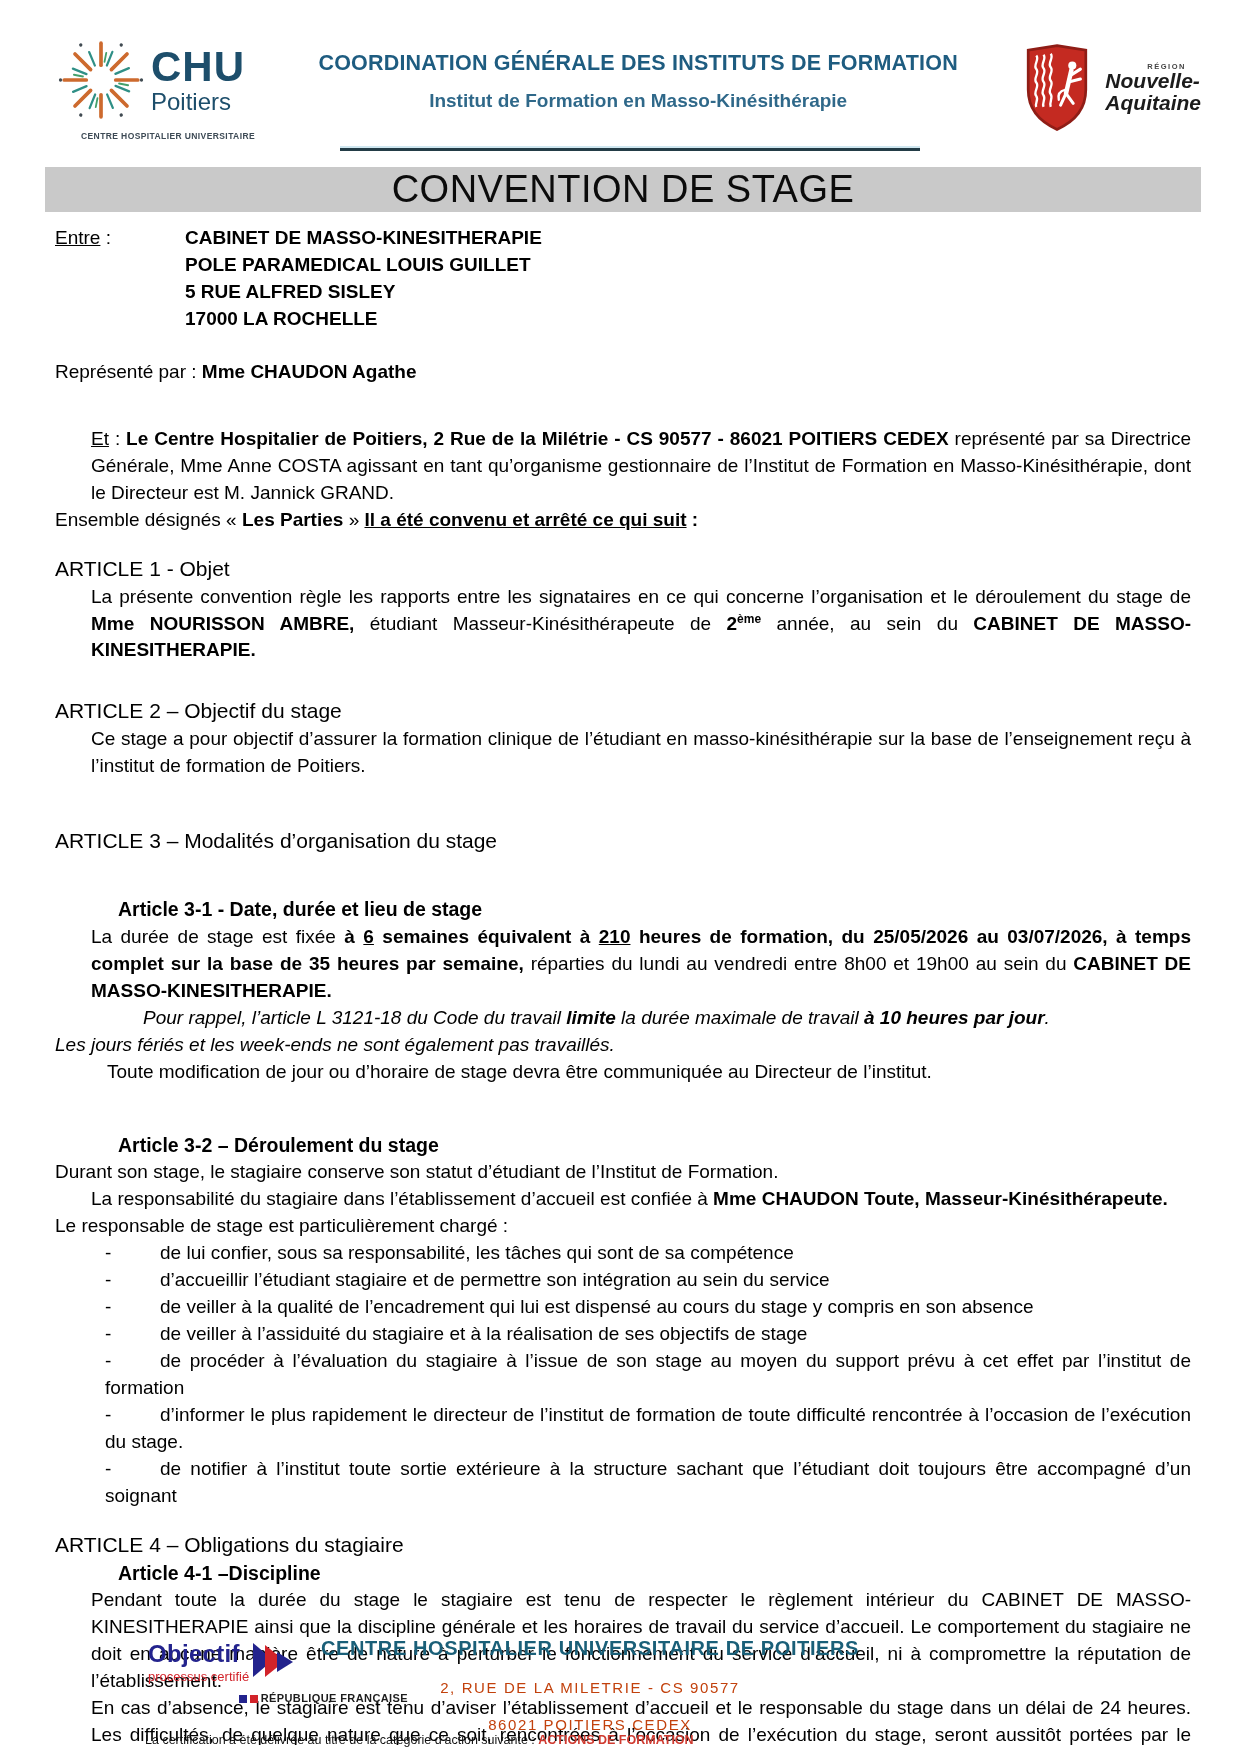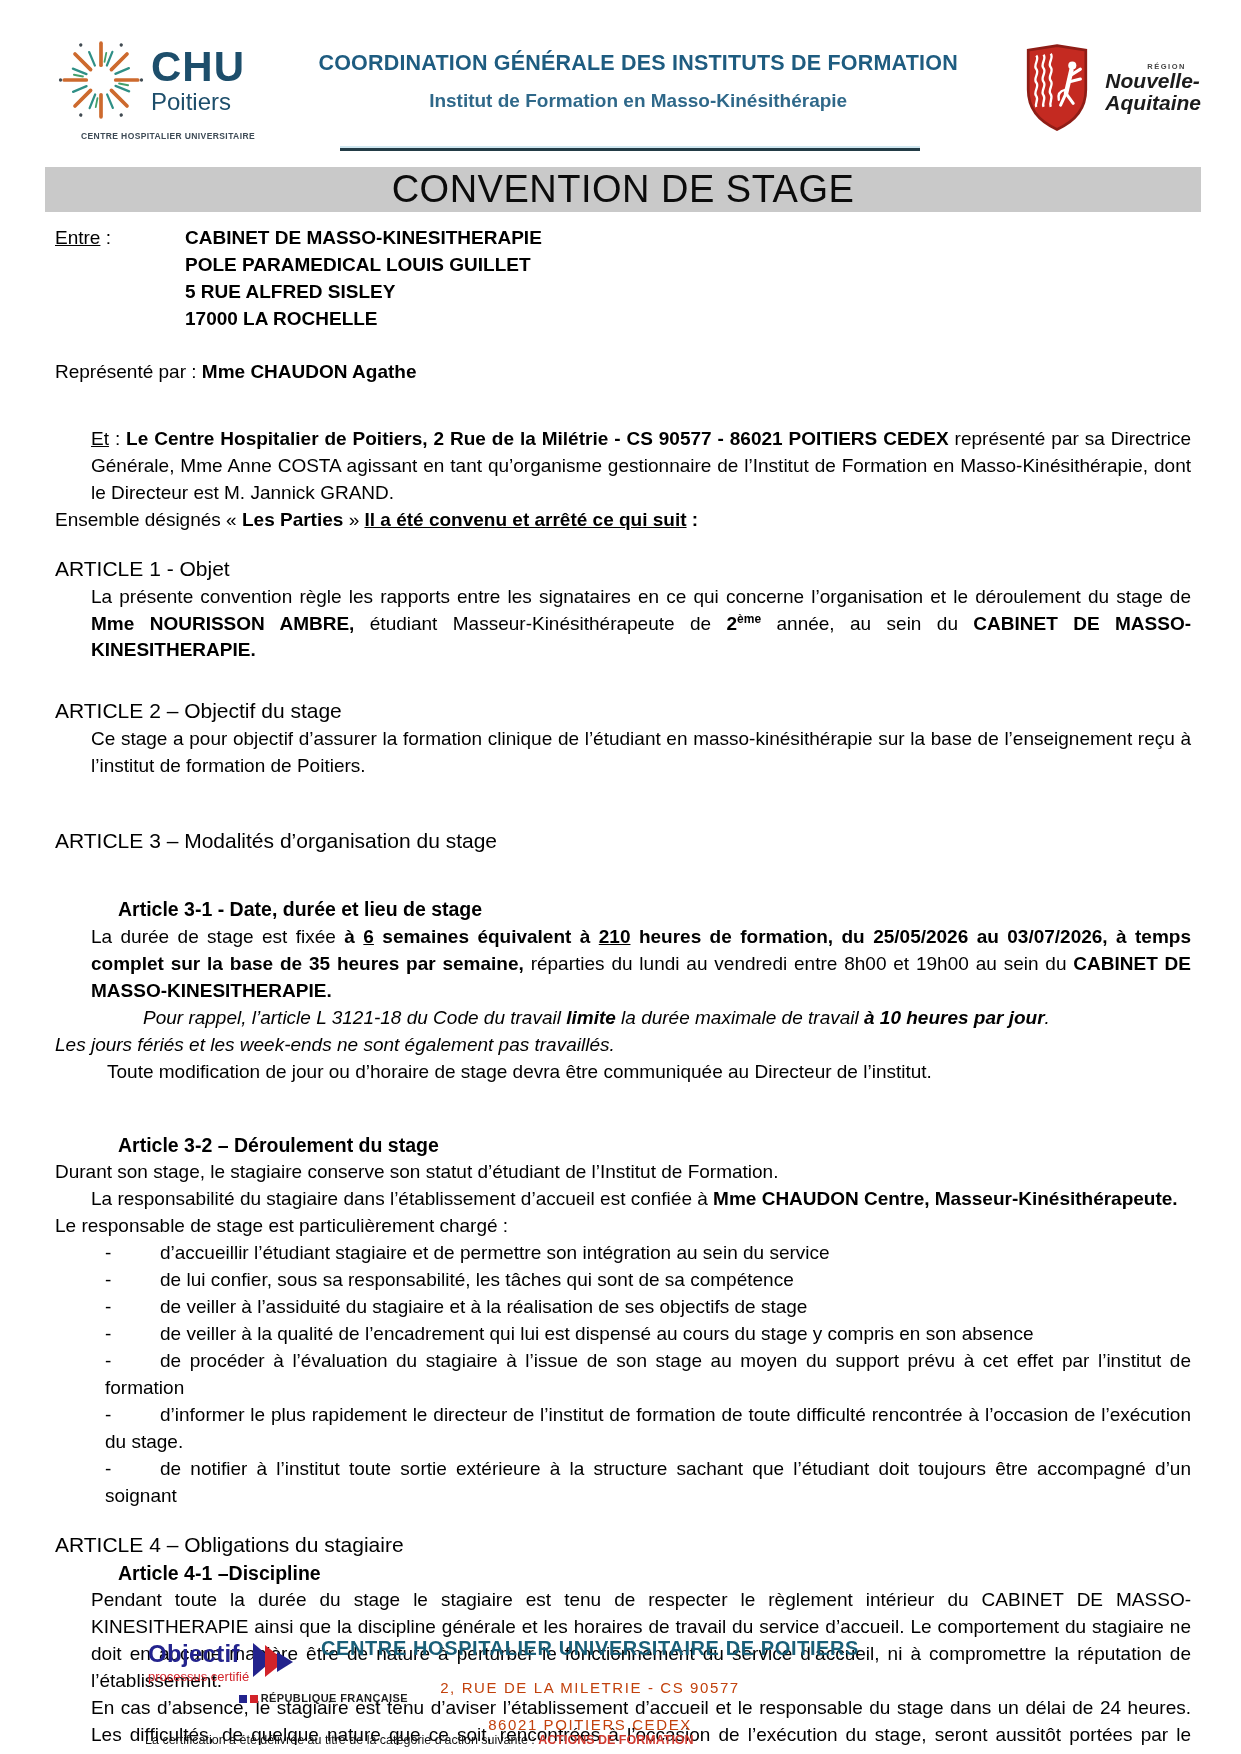--- a/index.html
+++ b/index.html
@@ -198,27 +198,27 @@
     <div class="sub-heading">Article 3-1 - Date, durée et lieu de stage</div>
     <p class="just"><span>La durée de stage est fixée </span><span class="b">à </span><span class="b u">6</span><span class="b"> semaines équivalent à </span><span class="b u">210</span><span class="b"> heures de formation, du 25/05/2026 au 03/07/2026, à temps complet sur la base de 35 heures par semaine,</span><span> réparties du lundi au vendredi entre 8h00 et 19h00 au sein du </span><span class="b">CABINET DE MASSO-KINESITHERAPIE.</span></p>
     <p class="just i indent"><span>Pour rappel, l’article L 3121-18 du Code du travail </span><span class="b">limite</span><span> la durée maximale de travail </span><span class="b">à 10 heures par jour</span><span>.</span></p>
     <p class="i">Les jours fériés et les week-ends ne sont également pas travaillés.</p>
     <p class="indent">Toute modification de jour ou d’horaire de stage devra être communiquée au Directeur de l’institut.</p>
 
     <div class="gap46"></div>
 
     <div class="sub-heading">Article 3-2 – Déroulement du stage</div>
     <p>Durant son stage, le stagiaire conserve son statut d’étudiant de l’Institut de Formation.</p>
-    <p class="just"><span>La responsabilité du stagiaire dans l’établissement d’accueil est confiée à </span><span class="b">Mme CHAUDON Centre, Masseur-Kinésithérapeute.</span></p>
+    <p class="just"><span>La responsabilité du stagiaire dans l’établissement d’accueil est confiée à </span><span class="b">Mme CHAUDON Toute, Masseur-Kinésithérapeute.</span></p>
     <p>Le responsable de stage est particulièrement chargé :</p>
 
+    <div class="bullet"><span class="dash">-</span><span>de lui confier, sous sa responsabilité, les tâches qui sont de sa compétence</span></div>
     <div class="bullet"><span class="dash">-</span><span>d’accueillir l’étudiant stagiaire et de permettre son intégration au sein du service</span></div>
-    <div class="bullet"><span class="dash">-</span><span>de lui confier, sous sa responsabilité, les tâches qui sont de sa compétence</span></div>
+    <div class="bullet"><span class="dash">-</span><span>de veiller à la qualité de l’encadrement qui lui est dispensé au cours du stage y compris en son absence</span></div>
     <div class="bullet"><span class="dash">-</span><span>de veiller à l’assiduité du stagiaire et à la réalisation de ses objectifs de stage</span></div>
-    <div class="bullet"><span class="dash">-</span><span>de veiller à la qualité de l’encadrement qui lui est dispensé au cours du stage y compris en son absence</span></div>
     <div class="bullet"><span class="dash">-</span><span>de procéder à l’évaluation du stagiaire à l’issue de son stage au moyen du support prévu à cet effet par l’institut de formation</span></div>
     <div class="bullet"><span class="dash">-</span><span>d’informer le plus rapidement le directeur de l’institut de formation de toute difficulté rencontrée à l’occasion de l’exécution du stage.</span></div>
     <div class="bullet"><span class="dash">-</span><span>de notifier à l’institut toute sortie extérieure à la structure sachant que l’étudiant doit toujours être accompagné d’un soignant</span></div>
 
     <div class="gap20"></div>
 
     <div class="art-heading">ARTICLE 4 – Obligations du stagiaire</div>
     <div class="sub-heading">Article 4-1 –Discipline</div>
     <p class="just">Pendant toute la durée du stage le stagiaire est tenu de respecter le règlement intérieur du CABINET DE MASSO-KINESITHERAPIE ainsi que la discipline générale et les horaires de travail du service d’accueil. Le comportement du stagiaire ne doit en aucune manière être de nature à perturber le fonctionnement du service d’accueil, ni à compromettre la réputation de l’établissement.</p>
     <p class="just">En cas d’absence, le stagiaire est tenu d’aviser l’établissement d’accueil et le responsable du stage dans un délai de 24 heures. Les difficultés, de quelque nature que ce soit, rencontrées à l’occasion de l’exécution du stage, seront aussitôt portées par le responsable du stage à la connaissance du représentant de l’établissement d’accueil.</p>

